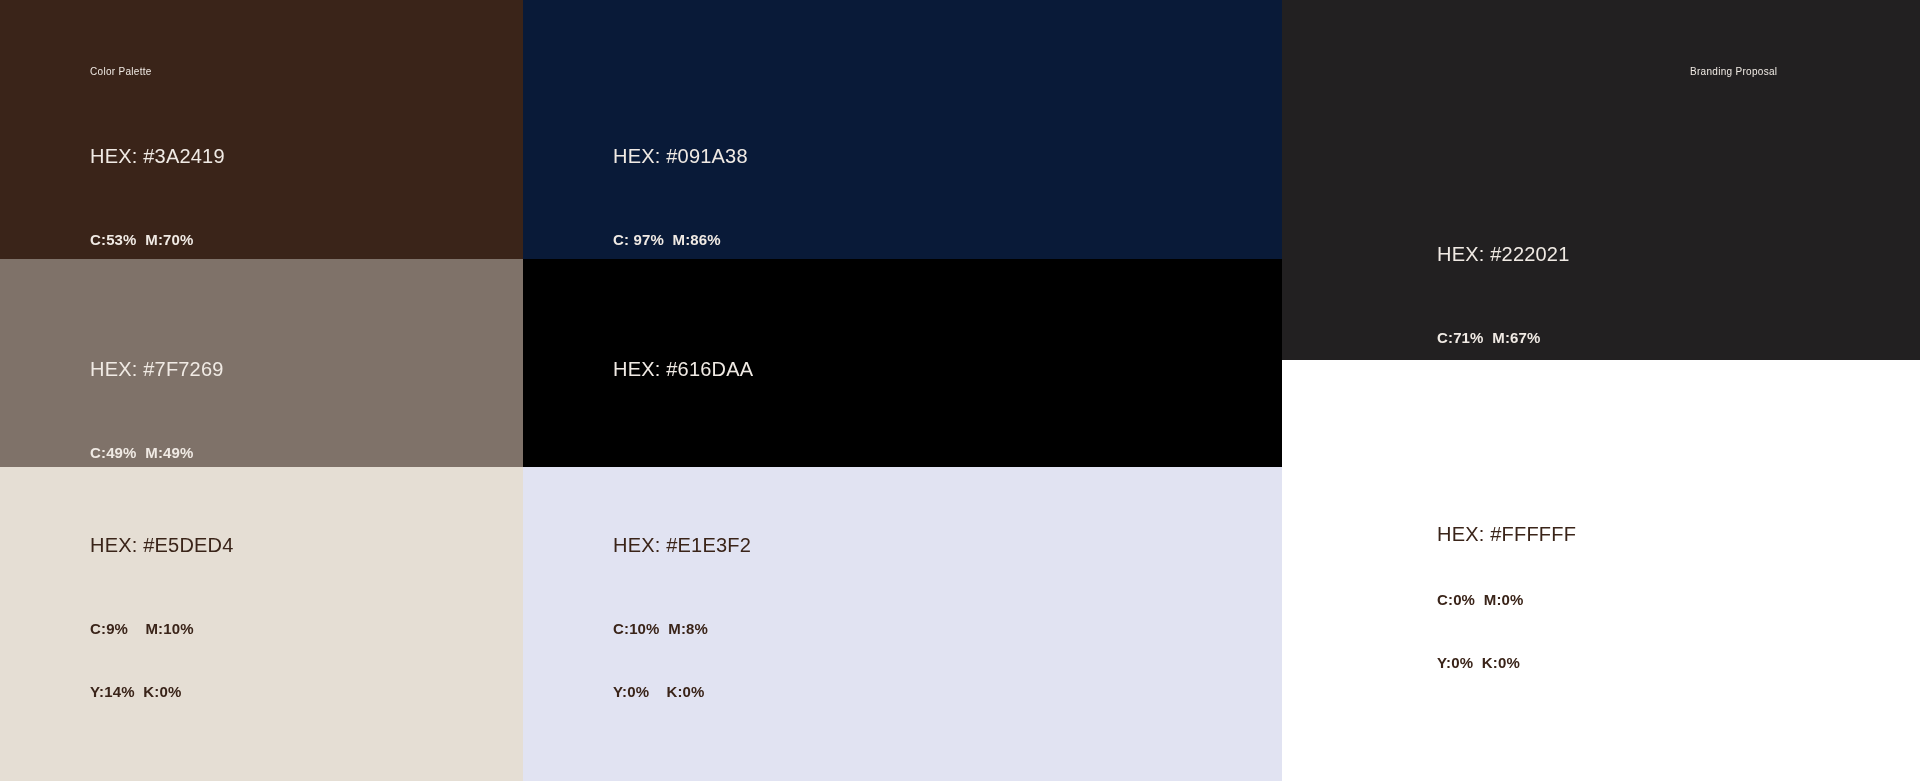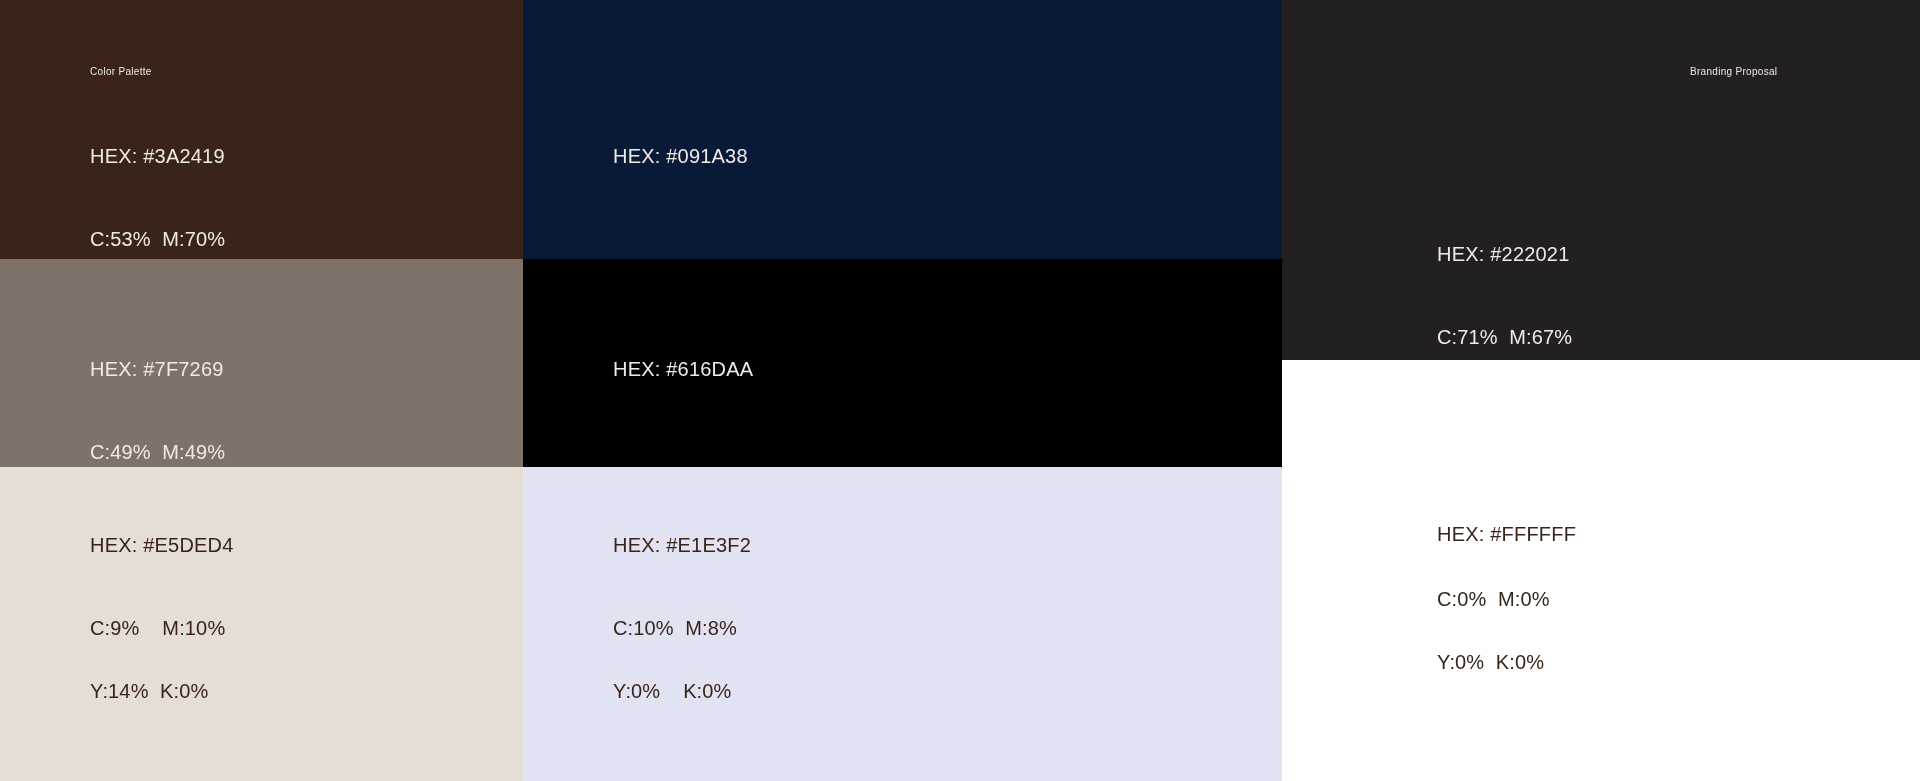--- a/index.html
+++ b/index.html
@@ -31,22 +31,22 @@
   .swatch .hex {
     position: absolute;
     font-size: 20px;
     font-weight: 400;
     letter-spacing: 0.2px;
     white-space: nowrap;
   }
 
   .swatch .cmyk {
     position: absolute;
-    font-size: 20px;
-    font-weight: 400;
+    font-size: 15px;
+    font-weight: 700;
     line-height: 21px;
     letter-spacing: 0.15px;
     white-space: pre;
   }
 
   .cmyk-row {
     display: block;
     white-space: pre;
   }
 
@@ -99,20 +99,24 @@
   <div class="swatch" id="cell-brown" style="background-color: rgb(58, 36, 25); color: rgb(240, 234, 228);">
     <div class="hex">HEX: #3A2419</div>
     <div class="cmyk">
       <span class="cmyk-row">C:53%  M:70%</span>
       
     </div>
   </div>
 
   <div class="swatch" id="cell-navy" style="background-color: rgb(9, 26, 56); color: rgb(240, 234, 228);">
     <div class="hex">HEX: #091A38</div>
+    <div class="cmyk">
+      <span class="cmyk-row">C: 97%  M:86%</span>
+      
+    </div>
   </div>
 
   <div class="swatch" id="cell-taupe" style="background-color: rgb(127, 114, 105); color: rgb(240, 234, 228);">
     <div class="hex">HEX: #7F7269</div>
     <div class="cmyk">
       <span class="cmyk-row">C:49%  M:49%</span>
       
     </div>
   </div>
 

